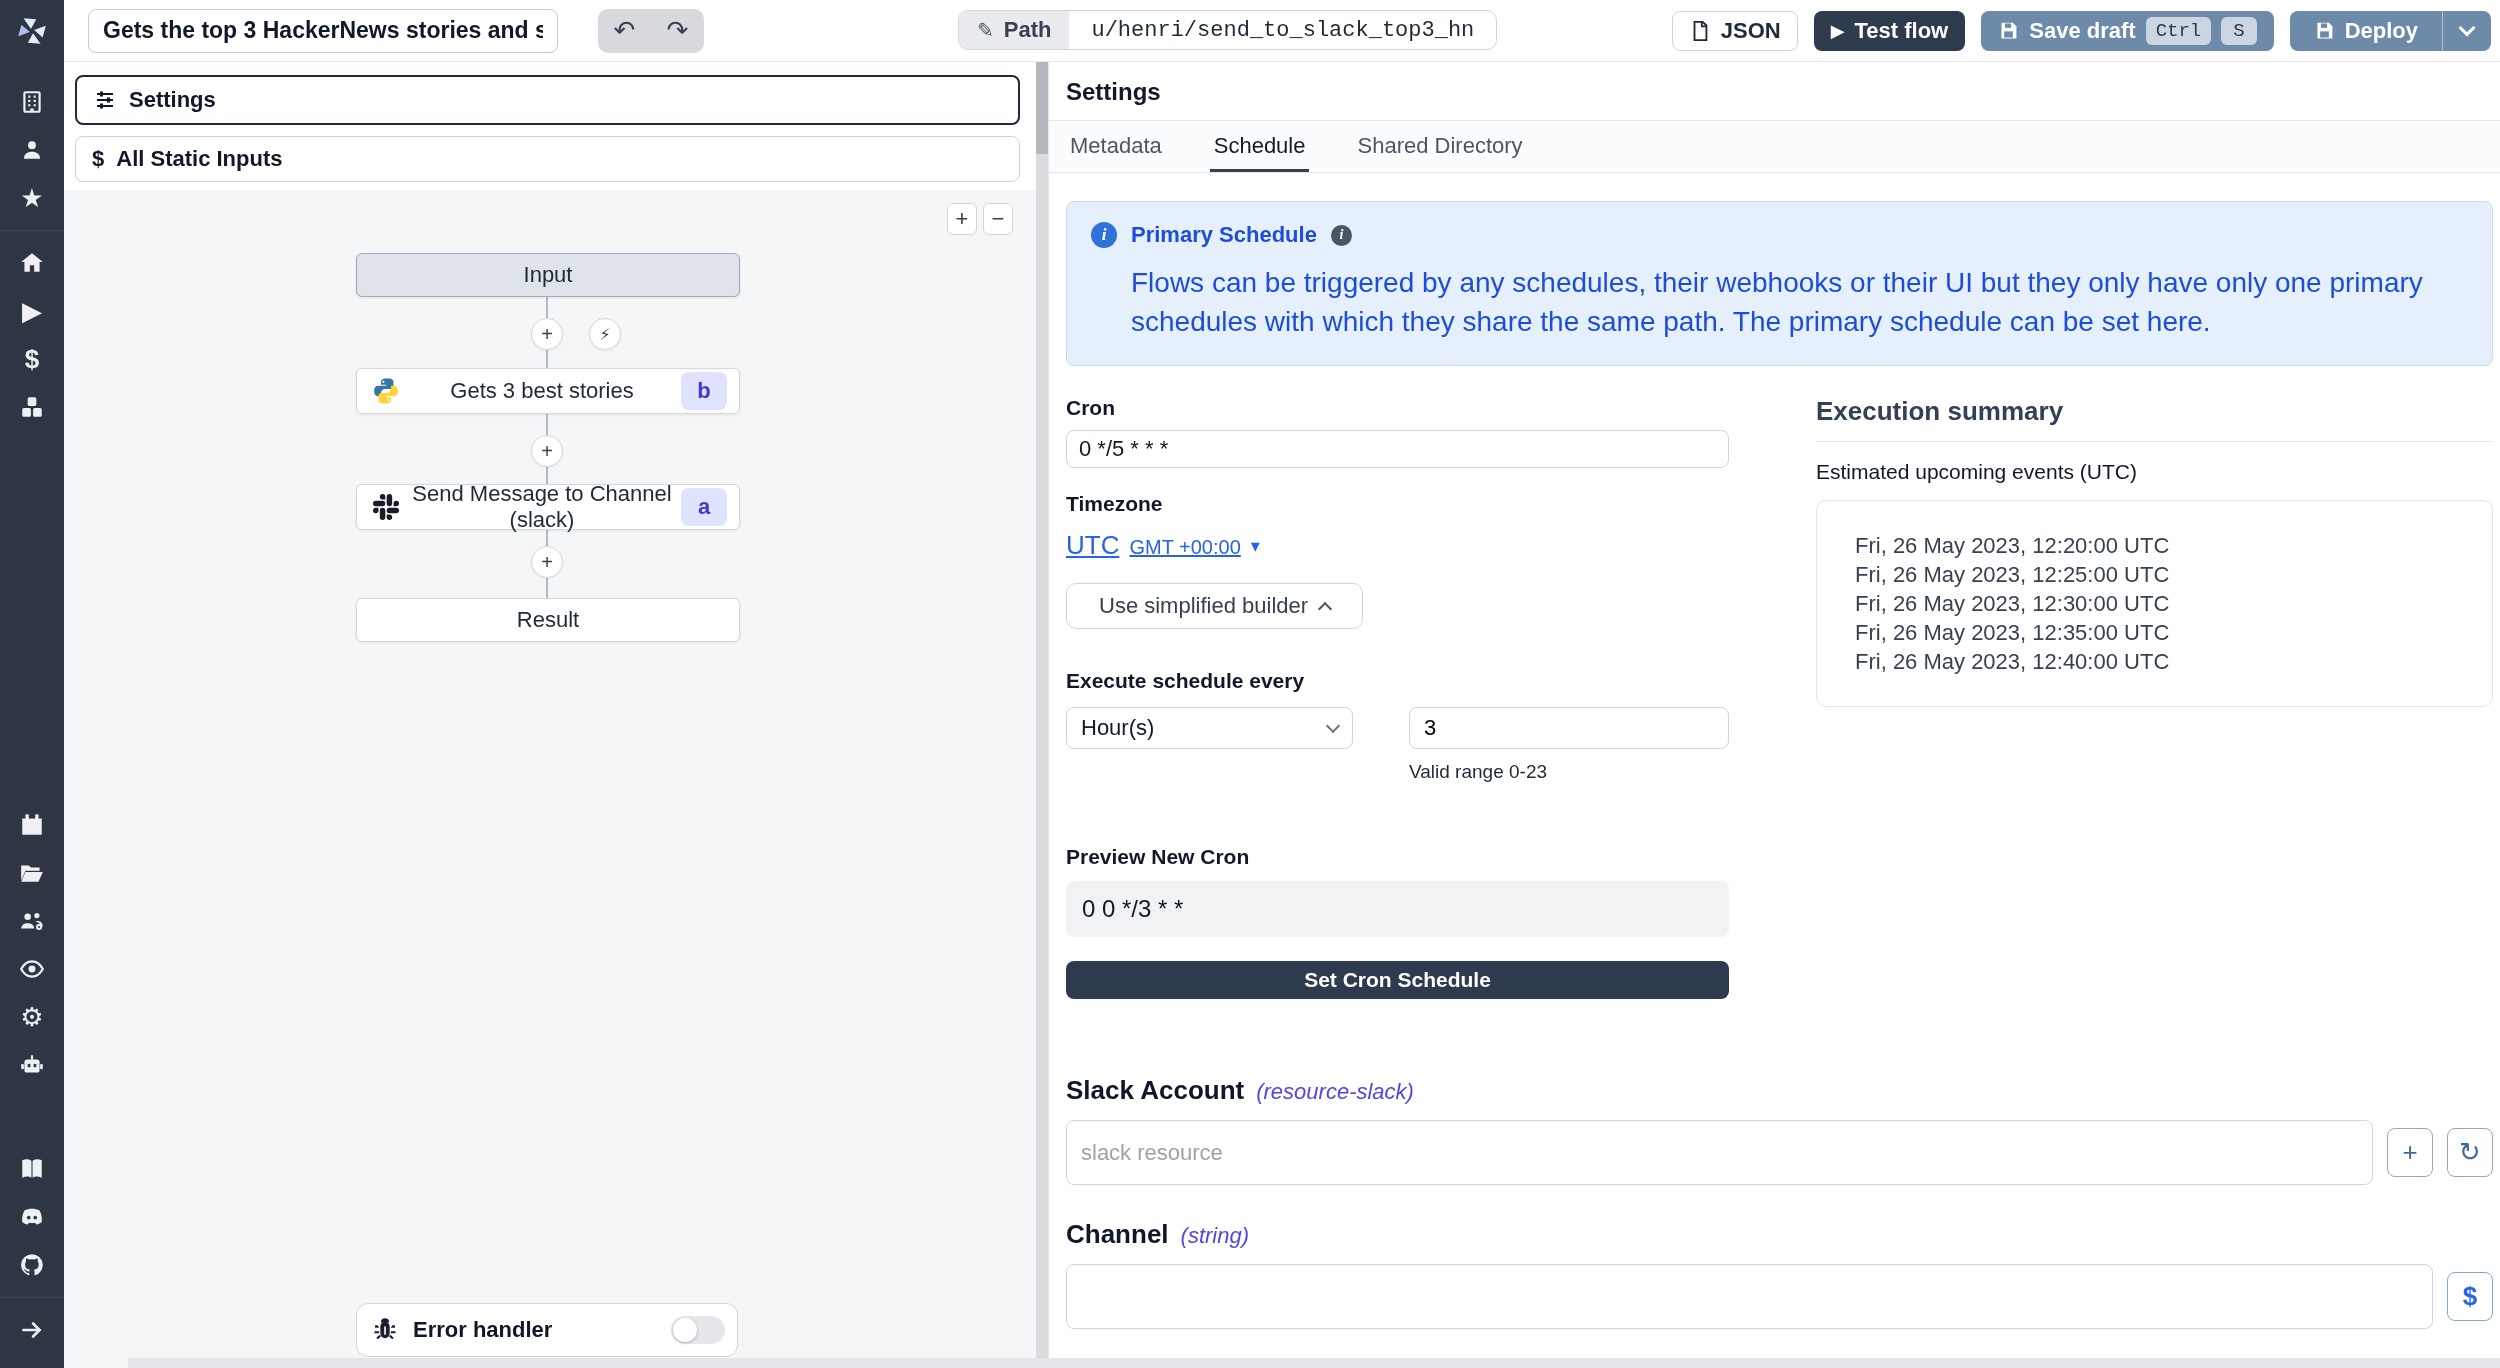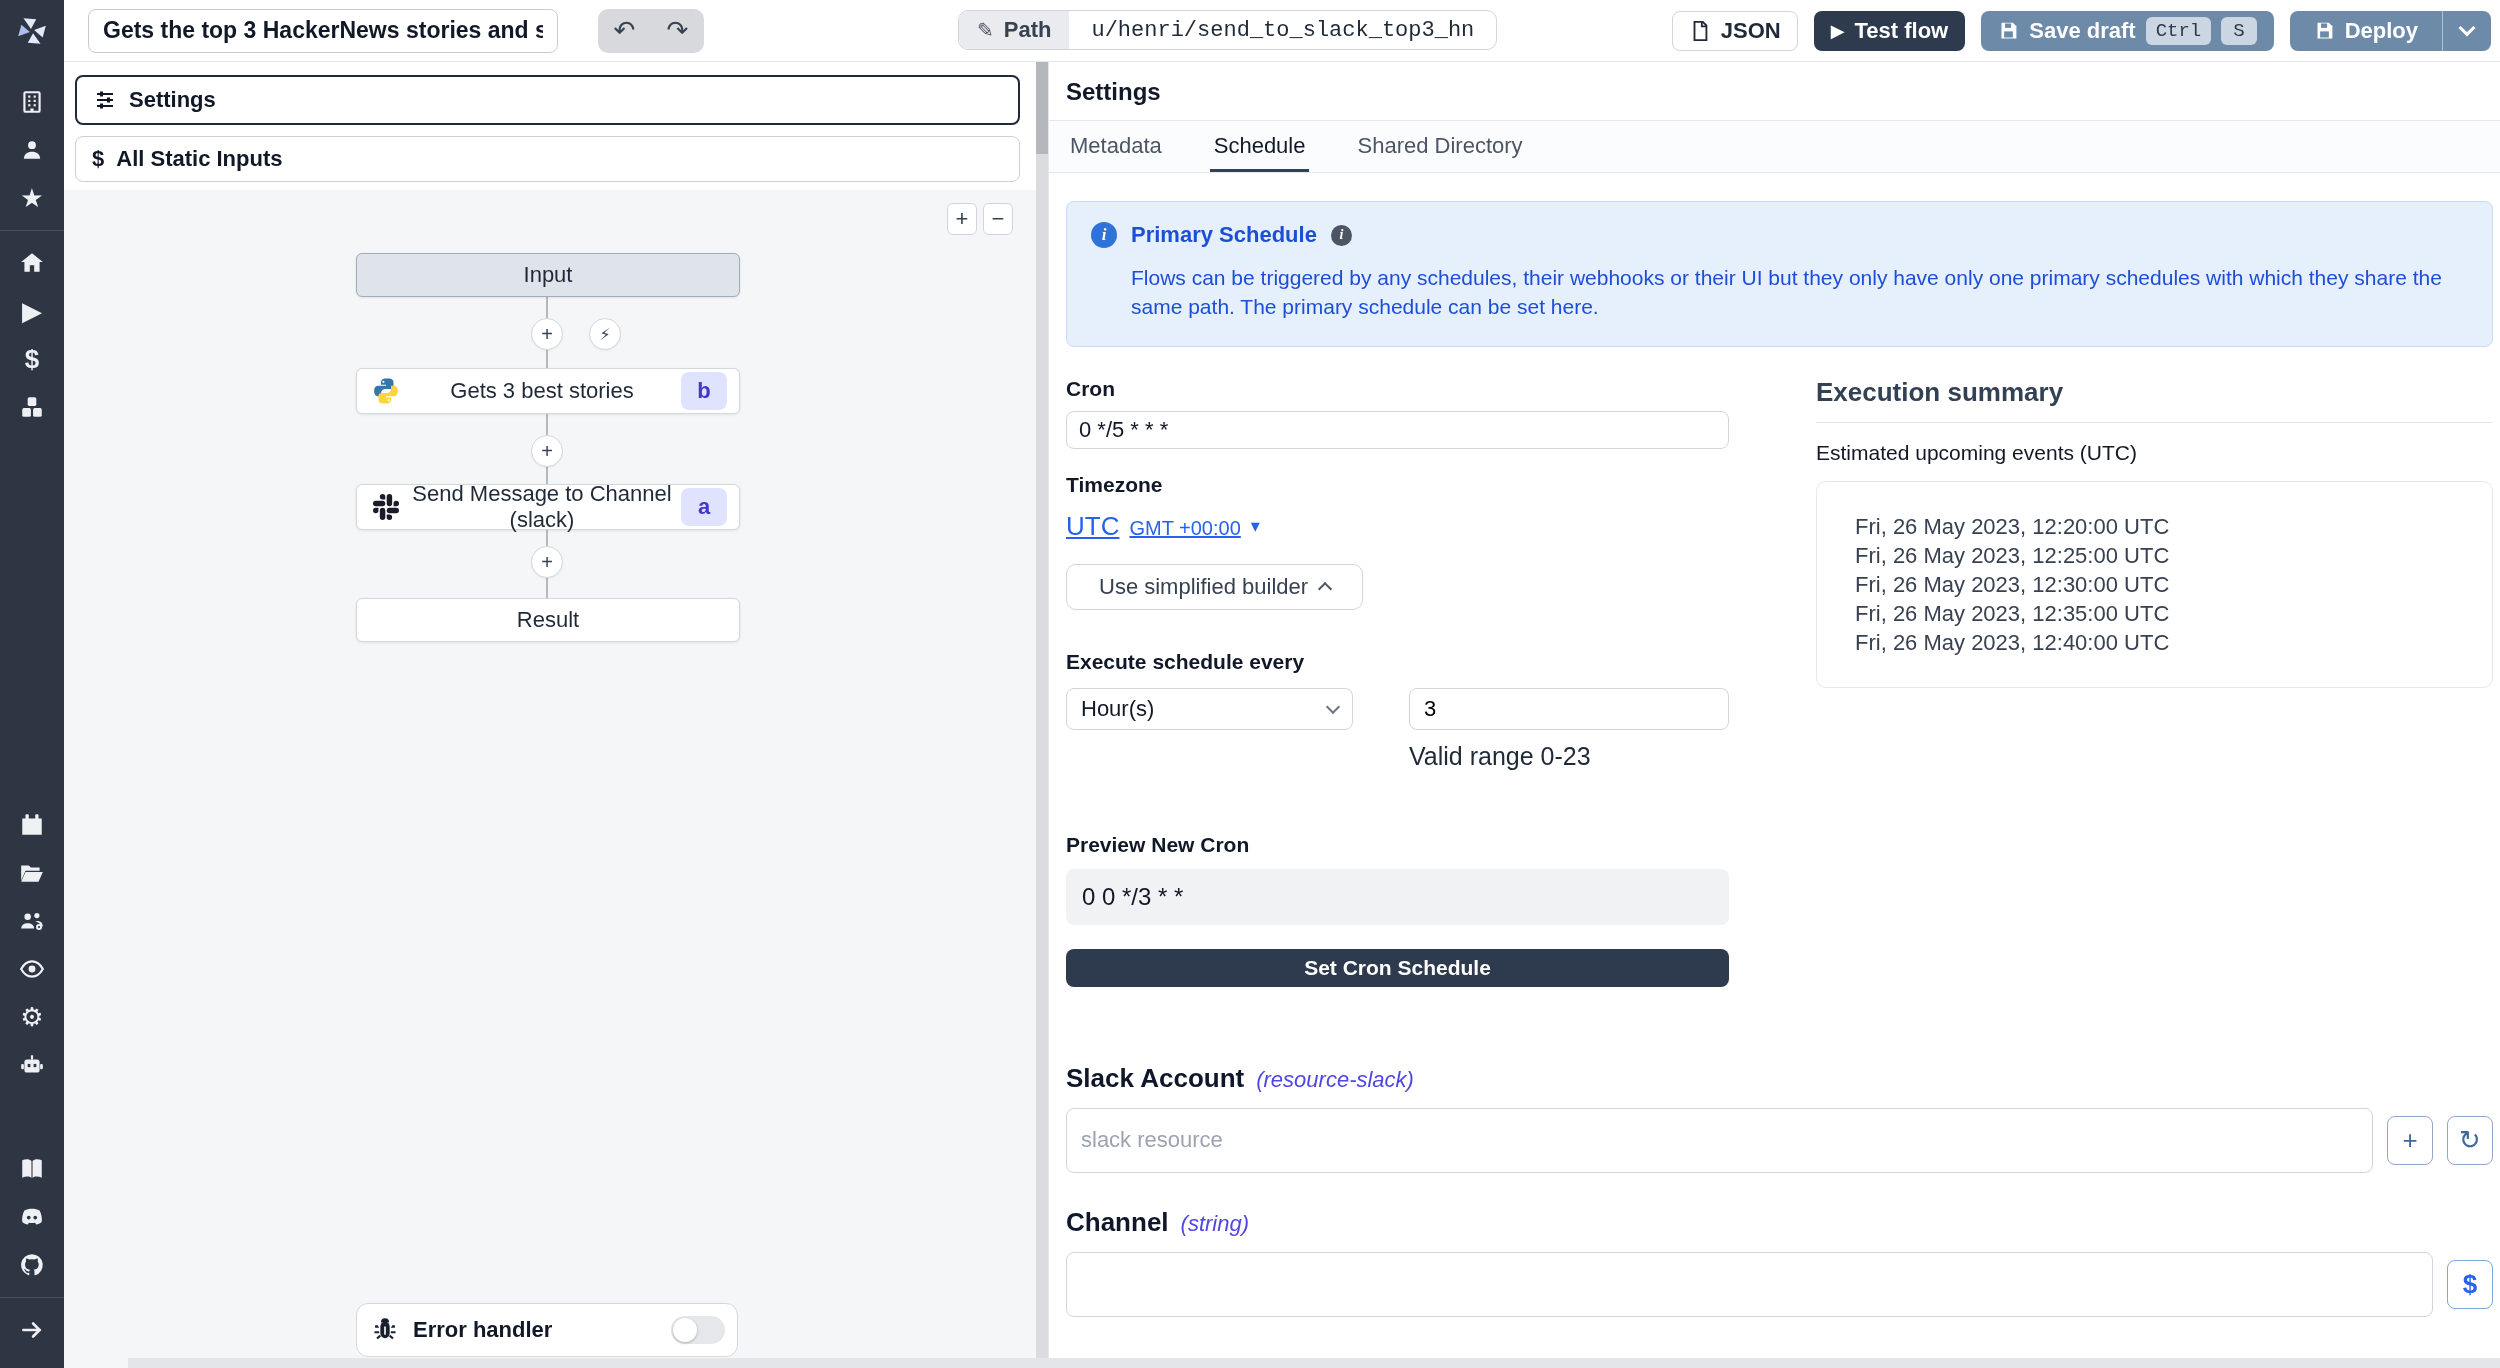--- a/index.html
+++ b/index.html
@@ -81,39 +81,39 @@
   .sp-tabs { display:flex; gap:44px; padding:0 0 0 17px; background:#fbfcfd; border-bottom:1px solid #e5e7eb; }
   .sp-tab { padding:12px 4px 10px 4px; font-size:22px; color:#4b5563; border-bottom:3px solid transparent; cursor:pointer; }
   .sp-tab.active { color:#111827; font-weight:500; border-bottom-color:#334155; }
   .sp-body { flex:1; padding:28px 18px 0 17px; overflow:hidden; }
 
   .info-box { background:#e6effc; border:1px solid #c6dbf5; border-radius:8px; padding:20px 26px 24px 24px; }
   .info-title-row { display:flex; align-items:center; gap:14px; }
   .i-circle { width:26px; height:26px; border-radius:50%; background:#2f72da; color:#fff; font-size:17px; font-weight:700; font-family:"Liberation Serif","DejaVu Serif",serif; display:flex; align-items:center; justify-content:center; font-style:italic; }
   .i-circle.dark { width:21px; height:21px; background:#4b5563; font-size:14px; }
   .info-title { font-size:22px; font-weight:600; color:#1d4ed8; }
-  .info-body { margin:16px 0 0 40px; font-size:21px; line-height:1.38; color:#1d4ed8; max-width:1390px; }
+  .info-body { margin:16px 0 0 40px; font-size:28px; line-height:1.38; color:#1d4ed8; max-width:1390px; }
 
   .cols { display:flex; align-items:flex-start; }
   .col-left { width:663px; }
   .col-right { width:677px; margin-left:87px; }
 
   .field-label { font-size:21px; font-weight:700; color:#111827; }
   .text-input { width:100%; height:38px; border:1px solid #d1d5db; border-radius:8px; font-family:inherit; font-size:22px; color:#111827; padding:0 12px; outline:none; background:#fff; }
   .tz-link { display:flex; align-items:baseline; gap:10px; color:#2563eb; cursor:pointer; margin-top:14px; }
   .tz-zone { font-size:26px; text-decoration:underline; }
   .tz-off { font-size:20px; text-decoration:underline; }
   .tz-caret { font-size:18px; color:#2563eb; align-self:center; }
   .builder-btn { margin-top:22px; height:46px; display:inline-flex; align-items:center; gap:12px; border:1px solid #d1d5db; border-radius:10px; padding:0 32px; font-size:22px; color:#374151; background:#fff; cursor:pointer; }
   .chev-up { width:10px; height:10px; border-left:2px solid #4b5563; border-top:2px solid #4b5563; transform:rotate(45deg); margin-top:5px; }
   .exec-row { display:flex; gap:56px; margin-top:14px; }
   .select { width:287px; height:42px; border:1px solid #d1d5db; border-radius:8px; display:flex; align-items:center; padding:0 14px; font-size:22px; color:#111827; cursor:pointer; background:#fff; }
   .select .sel-chev { margin-left:auto; width:10px; height:10px; border-right:2px solid #6b7280; border-bottom:2px solid #6b7280; transform:rotate(45deg); margin-top:-4px; }
   .num-input { width:320px; height:42px; border:1px solid #d1d5db; border-radius:8px; font-family:inherit; font-size:22px; padding:0 14px; outline:none; }
-  .hint { margin:12px 0 0 343px; font-size:25px; color:#1f2937; }
+  .hint { margin:12px 0 0 343px; font-size:19px; color:#1f2937; }
   .preview-input { margin-top:12px; width:100%; height:56px; background:#f1f2f4; border:none; border-radius:8px; font-family:inherit; font-size:24px; color:#111827; padding:0 16px; }
   .set-cron-btn { margin-top:24px; width:100%; height:38px; background:#2e3b4e; border:none; border-radius:8px; color:#fff; font-size:21px; font-weight:700; font-family:inherit; cursor:pointer; }
 
   .es-title { font-size:26px; font-weight:700; color:#334155; }
   .es-hr { border:none; border-top:1px solid #e5e7eb; margin-top:14px; }
   .es-sub { margin-top:18px; font-size:21px; color:#111827; }
   .es-box { margin-top:16px; border:1px solid #e5e7eb; border-radius:10px; padding:30px 10px 30px 38px; }
   .es-line { font-size:22px; color:#374151; line-height:29px; }
 
   .res-head { display:flex; align-items:baseline; gap:12px; margin-top:76px; }

